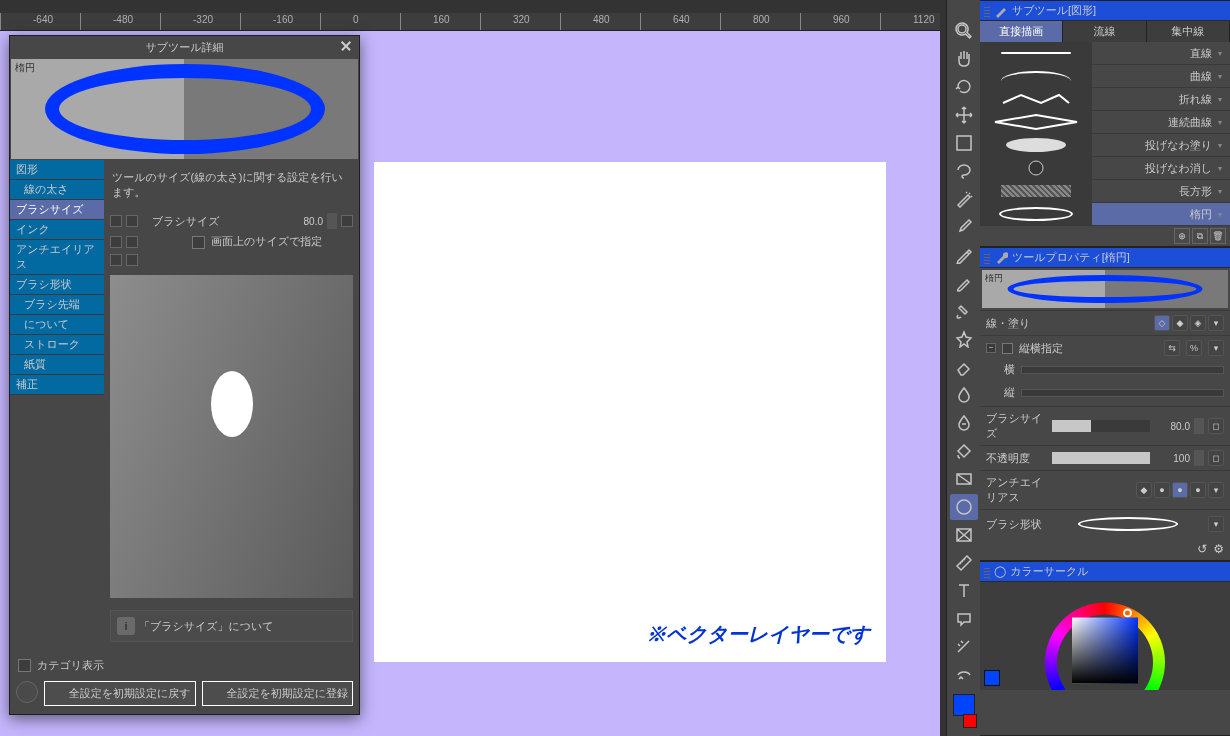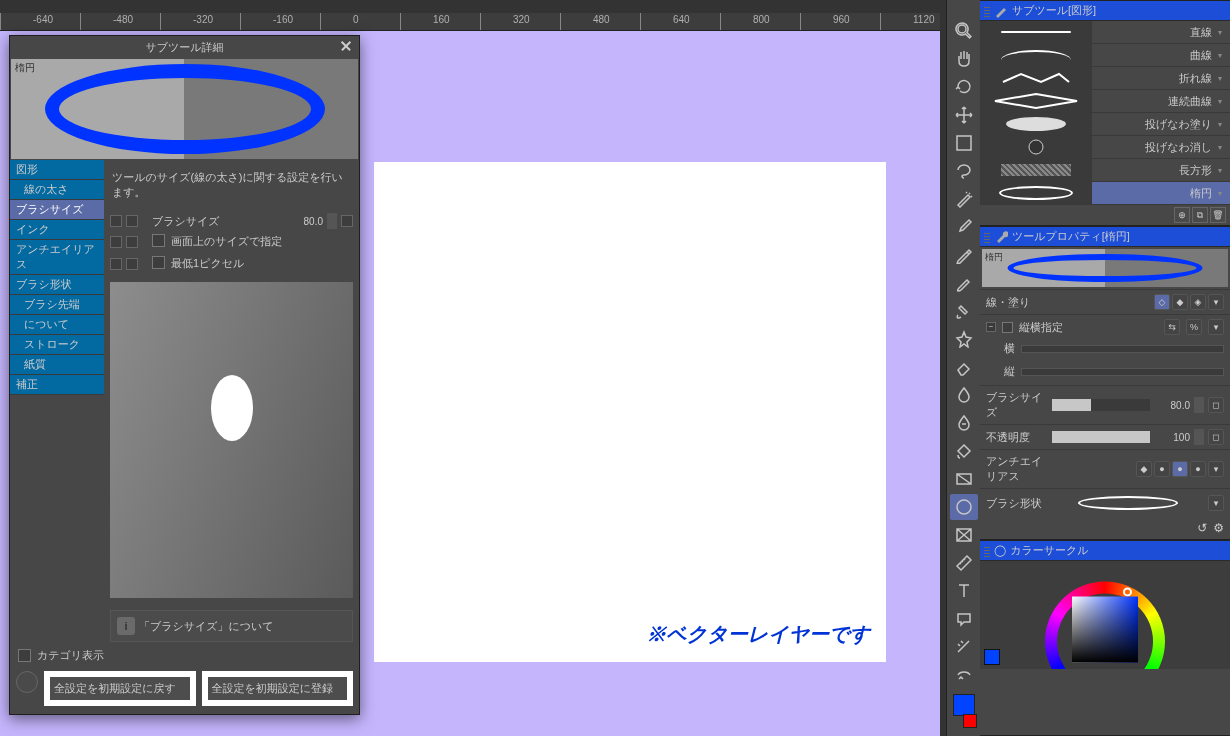--- a/index.html
+++ b/index.html
@@ -33,35 +33,35 @@
 .cat-item.selected { background: #5b6ba8; color: #fff; }
 .cat-item.indent { padding-left: 14px; }
 
 .detail-main { flex: 1; background: #474747; display: flex; flex-direction: column; }
 .detail-desc { padding: 10px 8px; font-size: 11px; color: #ccc; }
 .param-row { display: flex; align-items: center; padding: 3px 6px; gap: 4px; }
 .tiny-sq { width: 12px; height: 12px; border: 1px solid #666; background: #3d3d3d; }
 .param-label { flex: 1; font-size: 11px; }
 .param-val { width: 40px; text-align: right; font-size: 10px; }
 .spinner { width: 10px; height: 16px; background: #555; }
-.checkbox-row { display: flex; align-items: flex-start; gap: 6px; padding: 2px 6px 2px 56px; font-size: 11px; }
+.checkbox-row { display: flex; align-items: flex-end; gap: 6px; padding: 2px 6px 2px 56px; font-size: 11px; margin-left: 40px; }
 .checkbox { width: 13px; height: 13px; border: 1px solid #777; background: #3d3d3d; }
 
 .brush-preview { margin: 6px; flex: 1; background: linear-gradient(110deg, #8d8d8d, #5a5a5a); position: relative; }
 .brush-ell { position: absolute; left: 50%; top: 40%; transform: translate(-50%, -50%); width: 42px; height: 66px; background: #fff; border-radius: 50%; }
 
 .info-box { margin: 6px; padding: 6px; background: #4b4b4b; border: 1px solid #555; font-size: 10.5px; line-height: 1.5; }
 .info-box .info-title { display: flex; align-items: center; gap: 4px; }
 .info-icon { width: 18px; height: 18px; background: #6a6a6a; border-radius: 3px; display: flex; align-items: center; justify-content: center; font-weight: bold; color: #333; }
 
 .detail-footer { position: absolute; bottom: 0; left: 0; right: 0; padding: 4px; }
 .footer-check { display: flex; align-items: center; gap: 6px; padding: 4px; }
 .footer-btns { display: flex; gap: 6px; padding: 4px 2px; }
 .circle-btn { width: 22px; height: 22px; border: 1px solid #666; border-radius: 50%; background: #4a4a4a; }
-.footer-btn { flex: 1; padding: 4px; background: #4d4d4d; border: 6px solid #ffffff; text-align: left; font-size: 11px; cursor: pointer; }
+.footer-btn { flex: 1; padding: 4px; background: #4d4d4d; border: 1px solid #ffffff; text-align: right; font-size: 11px; cursor: pointer; }
 
 
 .tool-column { position: absolute; top: 0; left: 946px; width: 34px; height: 736px; background: #474747; border-left: 1px solid #222; display: flex; flex-direction: column; align-items: center; padding-top: 18px; gap: 2px; }
 .tool-btn { width: 28px; height: 26px; display: flex; align-items: center; justify-content: center; border-radius: 2px; cursor: pointer; color: #bbb; }
 .tool-btn.selected { background: #5b6ba8; }
 .tool-btn svg { width: 18px; height: 18px; fill: none; stroke: #c5c5c5; stroke-width: 1.5; }
 .color-chip { width: 22px; height: 22px; background: #0044ff; border: 1px solid #222; margin-top: auto; }
 .color-chip.secondary { width: 14px; height: 14px; background: #ff0000; position: relative; top: -8px; left: 6px; }
 
 
@@ -212,26 +212,20 @@
           <div class="checkbox-row" style="padding-left:0">
             <div class="checkbox"></div>
             <span>画面上のサイズで指定</span>
           </div>
         </div>
       </div>
       <div class="param-row" style="padding-top:0">
         <div class="tiny-sq"></div>
         <div class="tiny-sq"></div>
         <div style="width:6px"></div>
-        <div style="flex:1">
-          <div class="checkbox-row" style="padding-left:0">
-            <div class="checkbox"></div>
-            <span>最低1ピクセル</span>
-          </div>
-        </div>
       </div>
       <div class="brush-preview">
         <div class="brush-ell"></div>
       </div>
       <div class="info-box">
         <div class="info-title">
           <div class="info-icon">i</div>
           <span>「ブラシサイズ」について</span>
         </div>
       </div>
@@ -378,20 +372,25 @@
 <div class="panels">
 
   <div class="panel">
     <div class="panel-header">
       <div class="panel-grip"></div>
       <svg class="panel-icon-sm">
           <path d="M2 12 L10 4 L12 6 L4 14 Z" fill="#aaa"></path>
         </svg>
       <span>サブツール[図形]</span>
     </div>
+    <div class="tab-row" id="subtool-tabs">
+        <div class="tab active">直接描画</div>
+        <div class="tab">流線</div>
+        <div class="tab">集中線</div>
+      </div>
     <div class="subtool-list" id="subtool-list">
         <div class="subtool-row">
           <div class="subtool-thumb">
             <div class="thumb-line"></div>
           </div>
           <div class="subtool-name">直線</div>
           <div class="subtool-chev">▾</div>
         </div>
         <div class="subtool-row">
           <div class="subtool-thumb">

